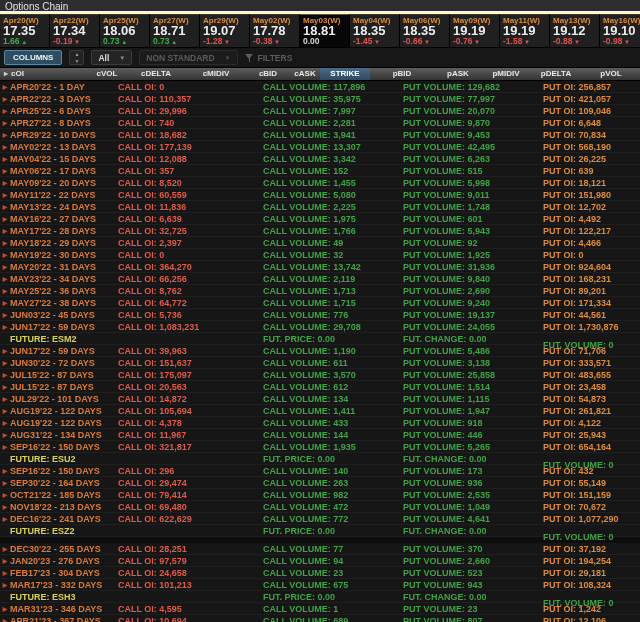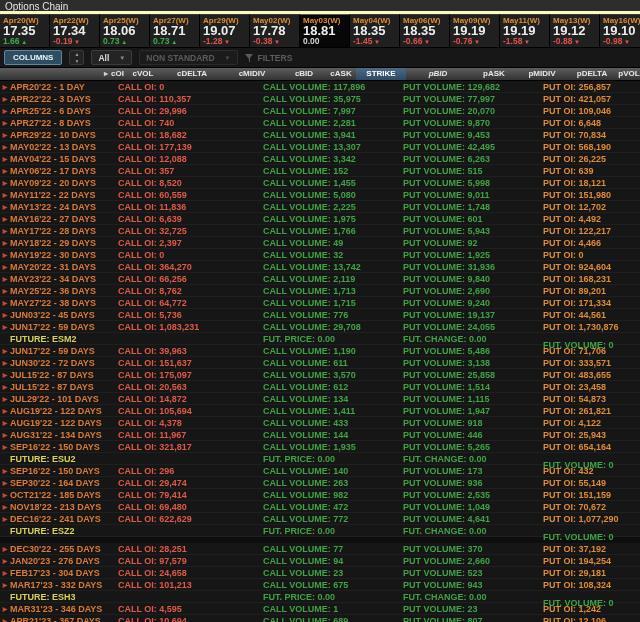--- a/index.html
+++ b/index.html
@@ -33,21 +33,21 @@
   .dropdown.disabled .caret{color:#4a4a4a;}
   .filters{display:flex;align-items:center;gap:4px;font-size:8.5px;font-weight:700;color:#5c5c5c;cursor:pointer;}
   .funnel{width:9px;height:8px;position:relative;display:inline-block;}
   .funnel::before{content:"";position:absolute;top:0;left:0;border-left:4.5px solid transparent;
                   border-right:4.5px solid transparent;border-top:5px solid #5c5c5c;}
   .funnel::after{content:"";position:absolute;top:4px;left:4px;width:1px;height:4px;background:#5c5c5c;}
   
   .thead{height:13px;display:flex;background:linear-gradient(#5d5d5d,#333);border-bottom:1px solid #000;box-sizing:border-box;}
   .th{font-size:8px;font-weight:700;color:#e8e8e8;line-height:12px;text-align:center;white-space:nowrap;
       overflow:hidden;cursor:pointer;box-sizing:border-box;}
-  .th.first{text-align:right;padding-left:4px;margin-left:36px;}
+  .th.first{text-align:left;padding-left:4px;}
   .th.strike{background:linear-gradient(#4a6a85,#2e4a63);color:#fff;}
   .th .expander{color:#cfcfcf;margin-right:3px;font-size:8px;}
   
   .tbody{background:#121212;}
   .row{height:12px;display:flex;align-items:center;background:#161616;border-bottom:1px solid #1f1f1f;
        box-sizing:border-box;font-size:9px;font-weight:700;white-space:nowrap;cursor:pointer;justify-content:flex-end;}
   .row .arrow{flex:0 0 10px;text-align:center;color:#c14b2e;font-size:6px;line-height:12px;}
   .row .rlabel{flex:0 0 108px;color:#dd7b35;overflow:hidden;}
   .row .f{overflow:hidden;}
   .f.oi-c{flex:0 0 145px;color:#e05a47;}
@@ -158,21 +158,21 @@
   </div>
 
   <div class="thead" id="thead">
       <div class="th first" style="flex: 0 0 88px;"><span class="expander">▸</span>cOI</div>
       <div class="th" style="flex: 0 0 38px;">cVOL</div>
       <div class="th" style="flex: 0 0 60px;">cDELTA</div>
       <div class="th" style="flex: 0 0 60px;">cMIDIV</div>
       <div class="th" style="flex: 0 0 44px;">cBID</div>
       <div class="th" style="flex: 0 0 30px;">cASK</div>
       <div class="th strike" style="flex: 0 0 50px;">STRIKE</div>
-      <div class="th" style="flex: 0 0 64px; font-style: italic;">pBID</div>
+      <div class="th" style="flex: 0 0 64px;">pBID</div>
       <div class="th" style="flex: 0 0 48px; text-align: center;">pASK</div>
       <div class="th" style="flex: 0 0 48px;">pMIDIV</div>
       <div class="th" style="flex: 0 0 52px;">pDELTA</div>
       <div class="th" style="flex: 1 1 auto;">pVOL</div>
     </div>
   <div class="tbody" id="tbody">
       <div class="row group">
         <span class="arrow">▶</span>
         <span class="rlabel">APR20'22 - 1 DAY</span>
         <span class="f oi-c">CALL OI: 0</span>

